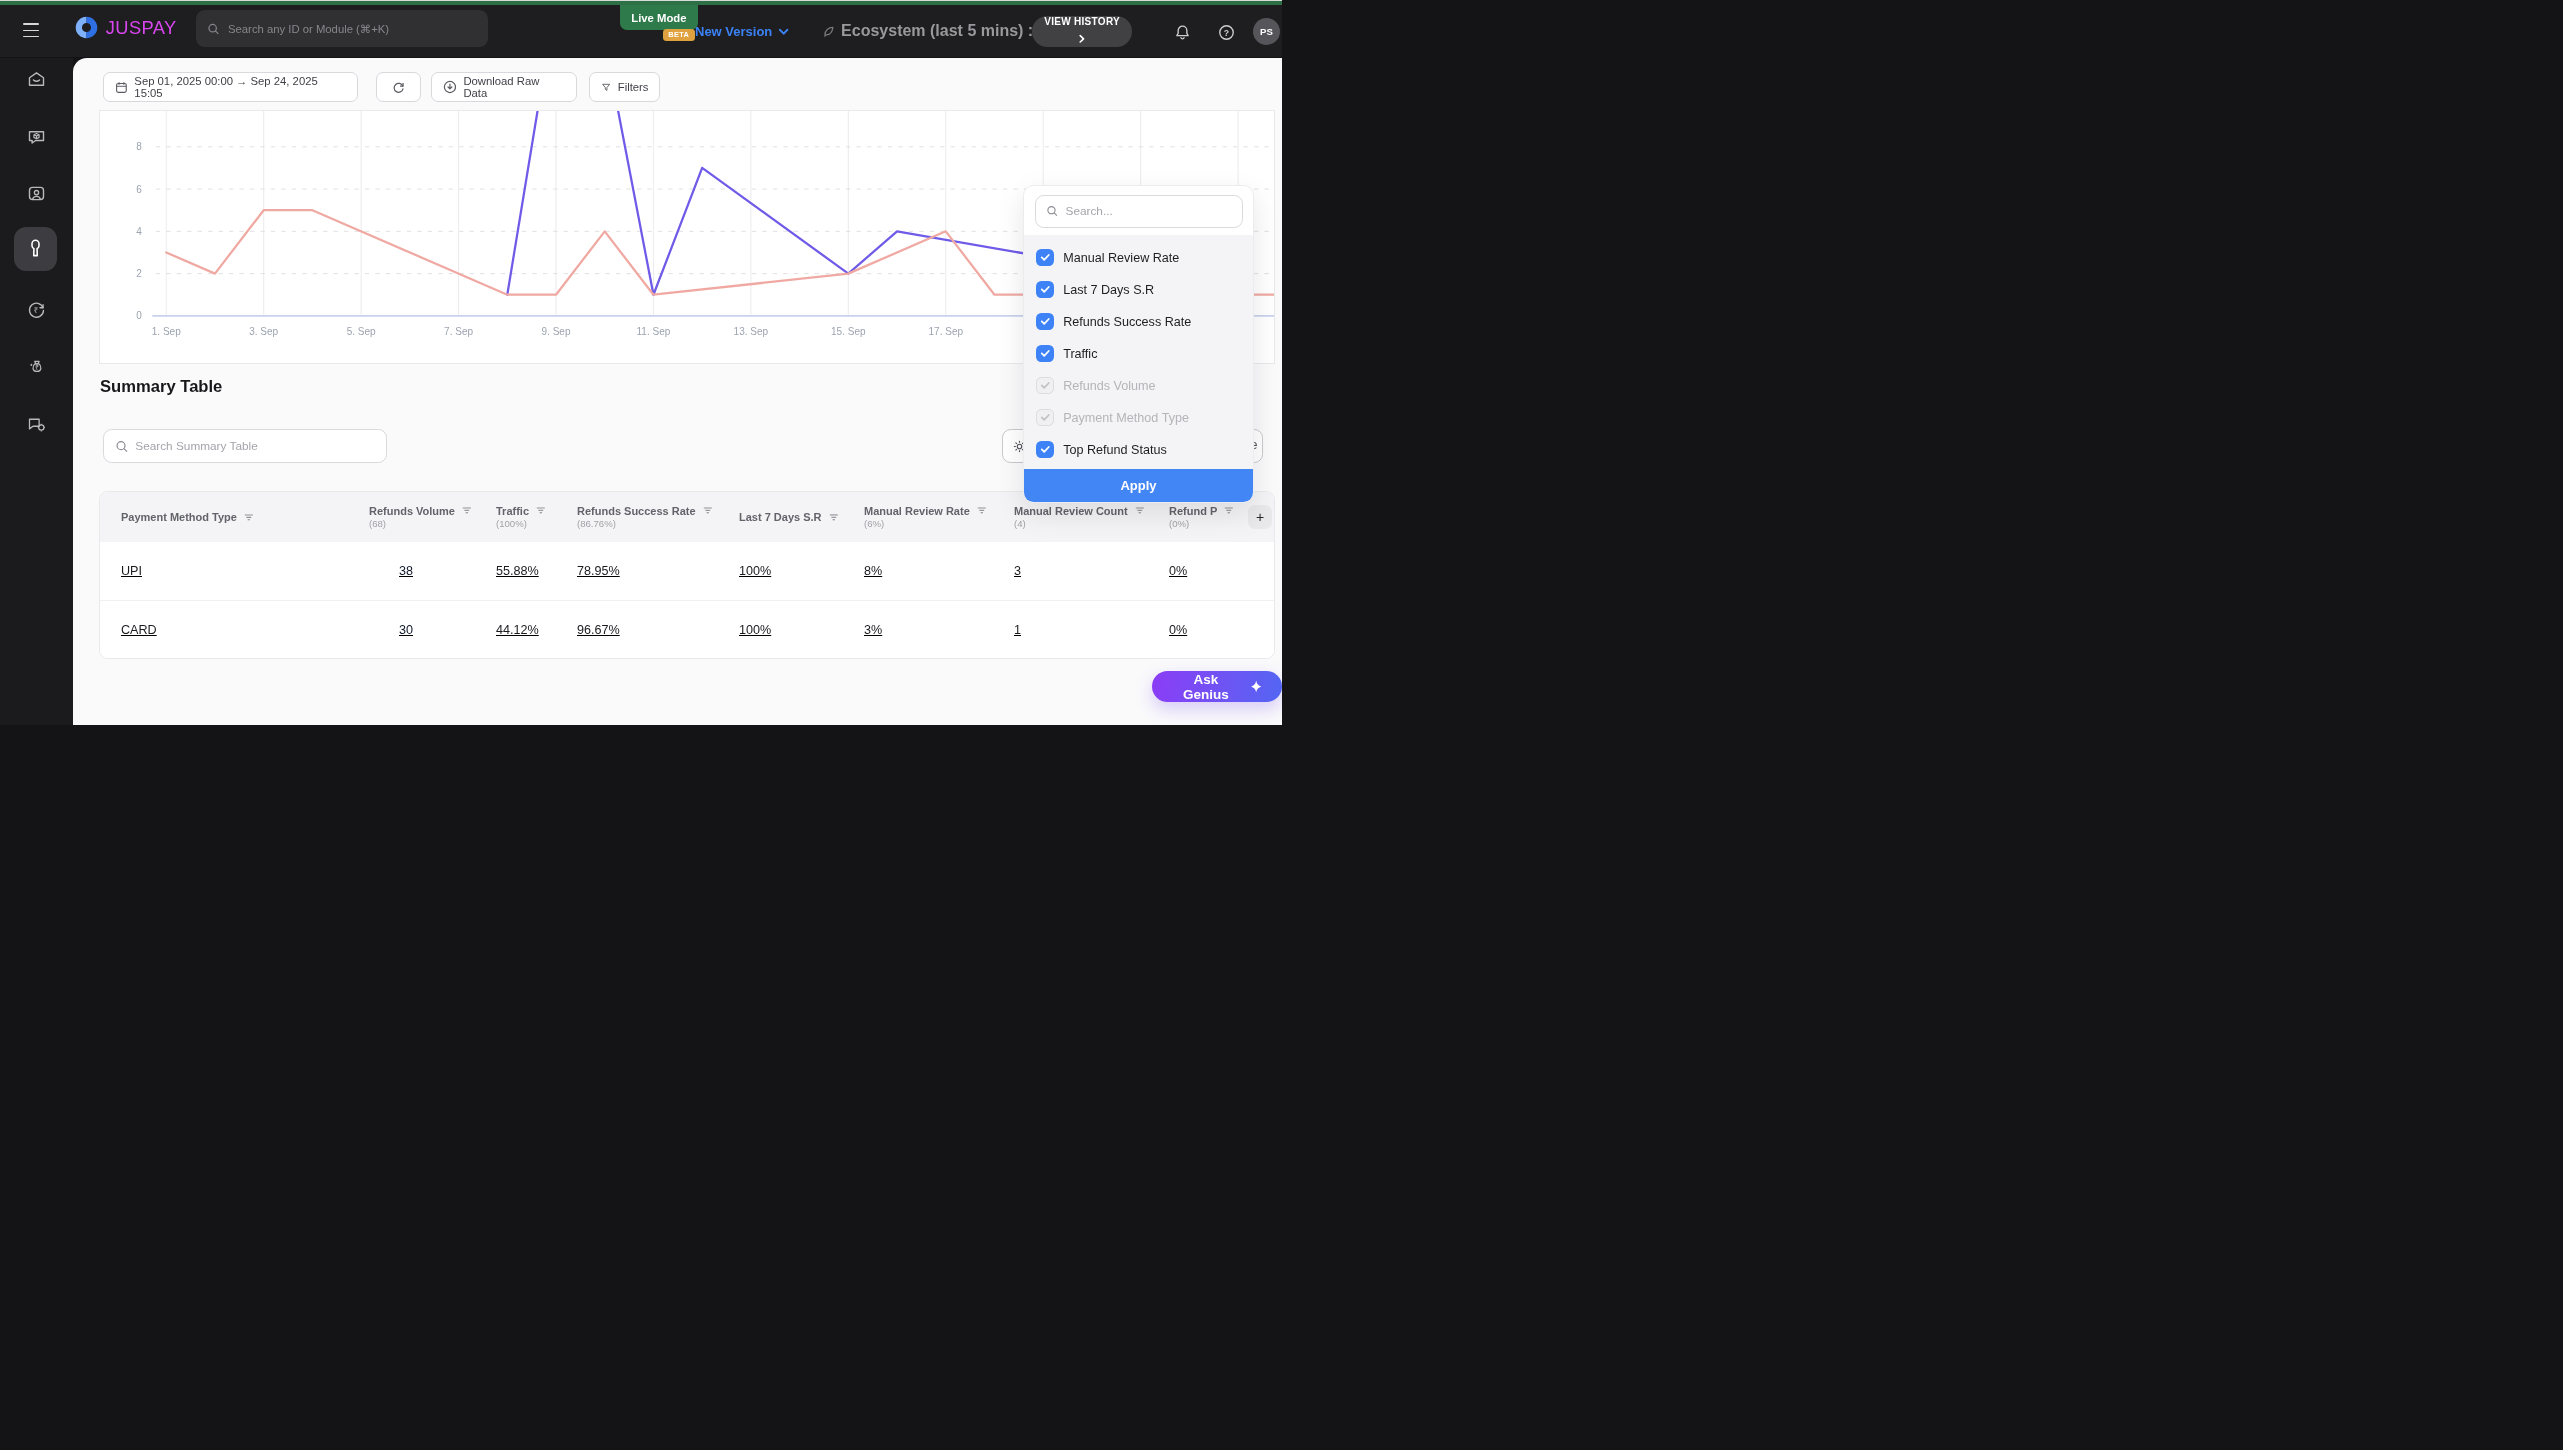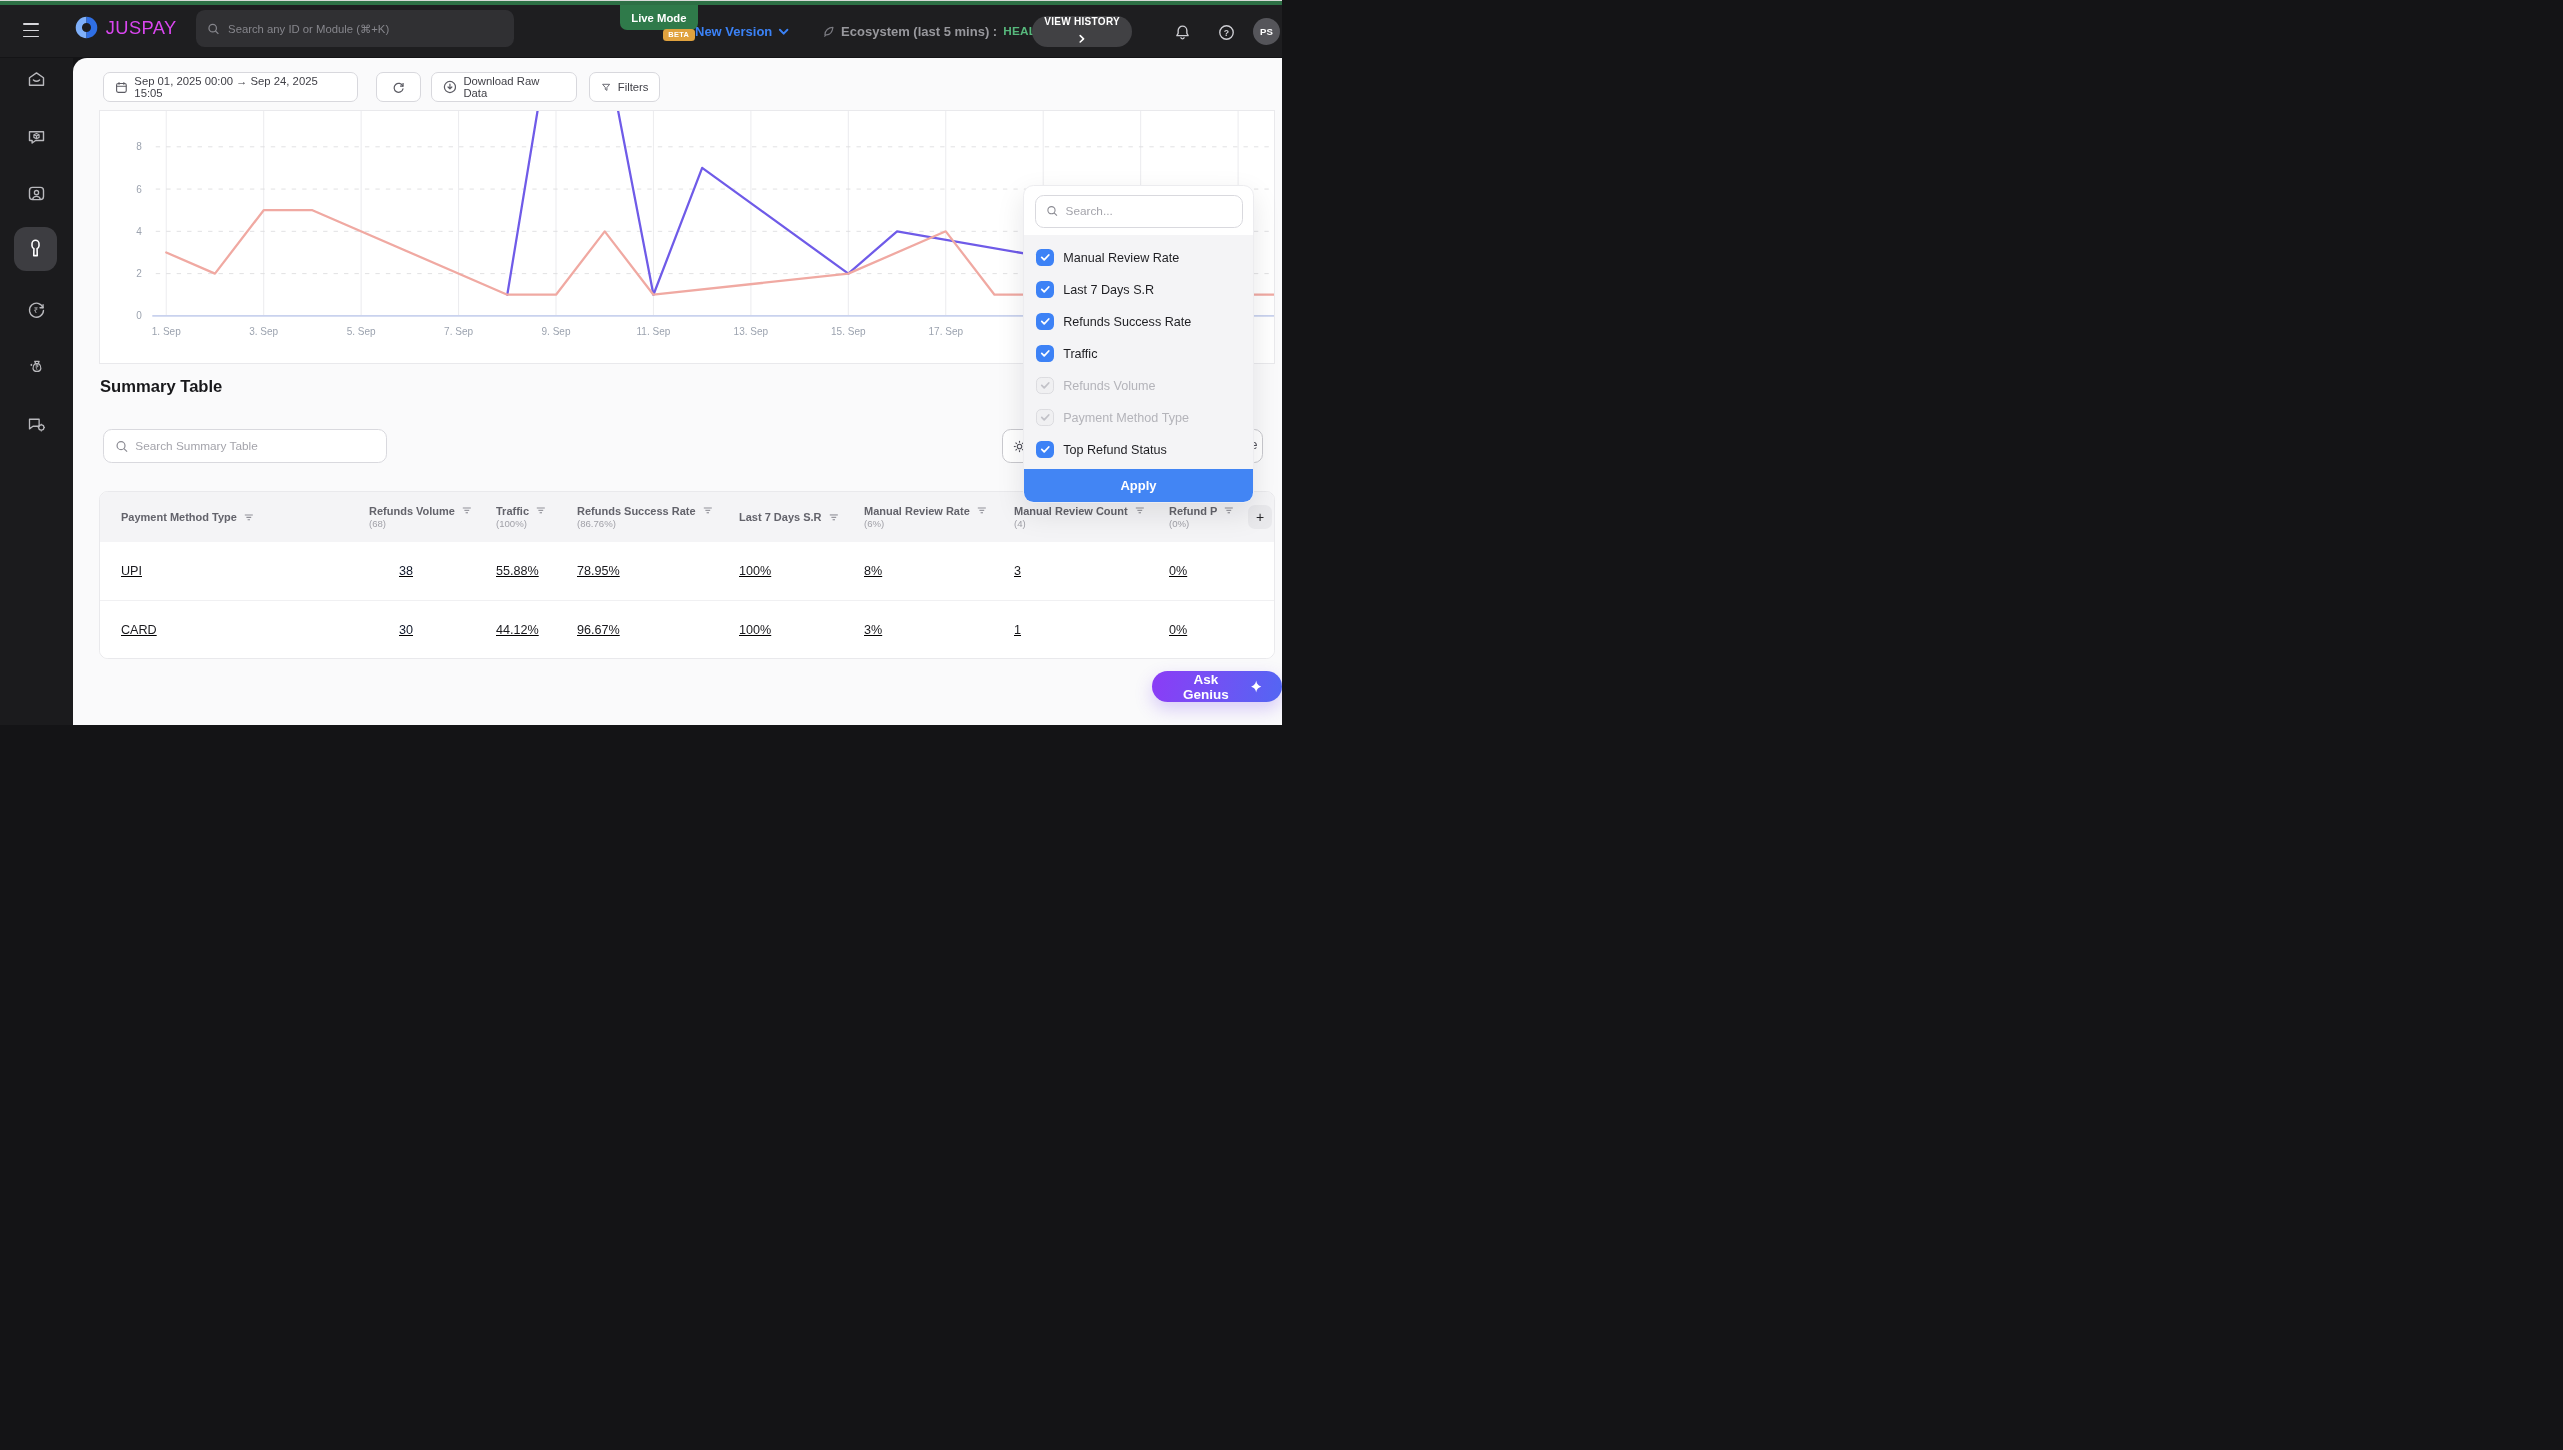--- a/index.html
+++ b/index.html
@@ -9,34 +9,34 @@
 
   
   .top-strip { position:absolute; left:0; top:0; right:0; height:5.2px;
     background:linear-gradient(#d8dbd8 0 0.9px, #2d7045 0.9px 100%); z-index:5; }
   .topbar { position:absolute; left:0; top:5.2px; right:0; height:52px; background:#1e1e20; z-index:4; }
   .hamburger { position:absolute; left:23px; top:18.3px; width:15.7px; height:14px; display:flex;
     flex-direction:column; justify-content:space-between; cursor:pointer; }
   .hamburger span { display:block; height:1.7px; background:#d8d8dc; border-radius:1.7px; }
   .brand { position:absolute; left:75px; top:11.3px; display:flex; align-items:center; gap:7.8px; }
   .brand-name { color:#d946ef; font-size:18.3px; font-weight:400; letter-spacing:0.4px; }
-  .top-search { position:absolute; left:196px; top:5.2px; width:318px; height:37px; background:#303033;
+  .top-search { position:absolute; left:196px; top:5.2px; width:292px; height:37px; background:#303033;
     border-radius:8.7px; display:flex; align-items:center; gap:7.8px; padding:0 11.3px; }
   .top-search input { background:transparent; border:0; outline:0; color:#9b9ba1; font-size:11.3px;
     width:100%; font-family:inherit; }
   .top-search input::placeholder { color:#86868c; }
   .live-badge { position:absolute; left:620px; top:0; height:25px; padding:0 11.3px; background:#2f7a4a;
     color:#fff; font-size:11.3px; font-weight:700; display:flex; align-items:center;
     border-radius:0 0 7px 7px; z-index:6; }
   .beta-badge { position:absolute; left:663px; top:23.5px; background:#e0a23e; color:#fff; font-size:7.4px;
     font-weight:700; padding:1.7px 5.2px; border-radius:3.5px; letter-spacing:0.4px; z-index:7; }
   .new-version { position:absolute; left:695px; top:0; height:52px; display:flex; align-items:center; gap:6.1px;
     color:#3b82f6; font-size:13px; font-weight:700; cursor:pointer; }
   .eco { position:absolute; left:822px; top:0; height:52px; display:flex; align-items:center; gap:6.1px; }
-  .eco-label { color:#98989d; font-size:13px; font-weight:600; }
+  .eco-label { color:#98989d; font-size:16px; font-weight:600; }
   .eco-status { color:#57b87c; font-size:11.8px; font-weight:700; letter-spacing:0.2px; }
   .view-history { position:absolute; left:1032px; top:11.3px; height:30.5px; padding:0 12.2px; background:#414144;
     border-radius:15.7px; color:#fff; font-size:10px; font-weight:700; letter-spacing:0.3px;
     display:flex; align-items:center; gap:6.1px; cursor:pointer;flex-direction:column; }
   .icon-btn { position:absolute; top:17.4px; width:19px; height:19px; cursor:pointer; }
   .avatar { position:absolute; left:1253px; top:13px; width:27px; height:27px; border-radius:50%;
     background:#55555a; color:#fff; font-size:9.6px; font-weight:700; display:flex; align-items:center;
     justify-content:center; cursor:pointer; }
 
   

